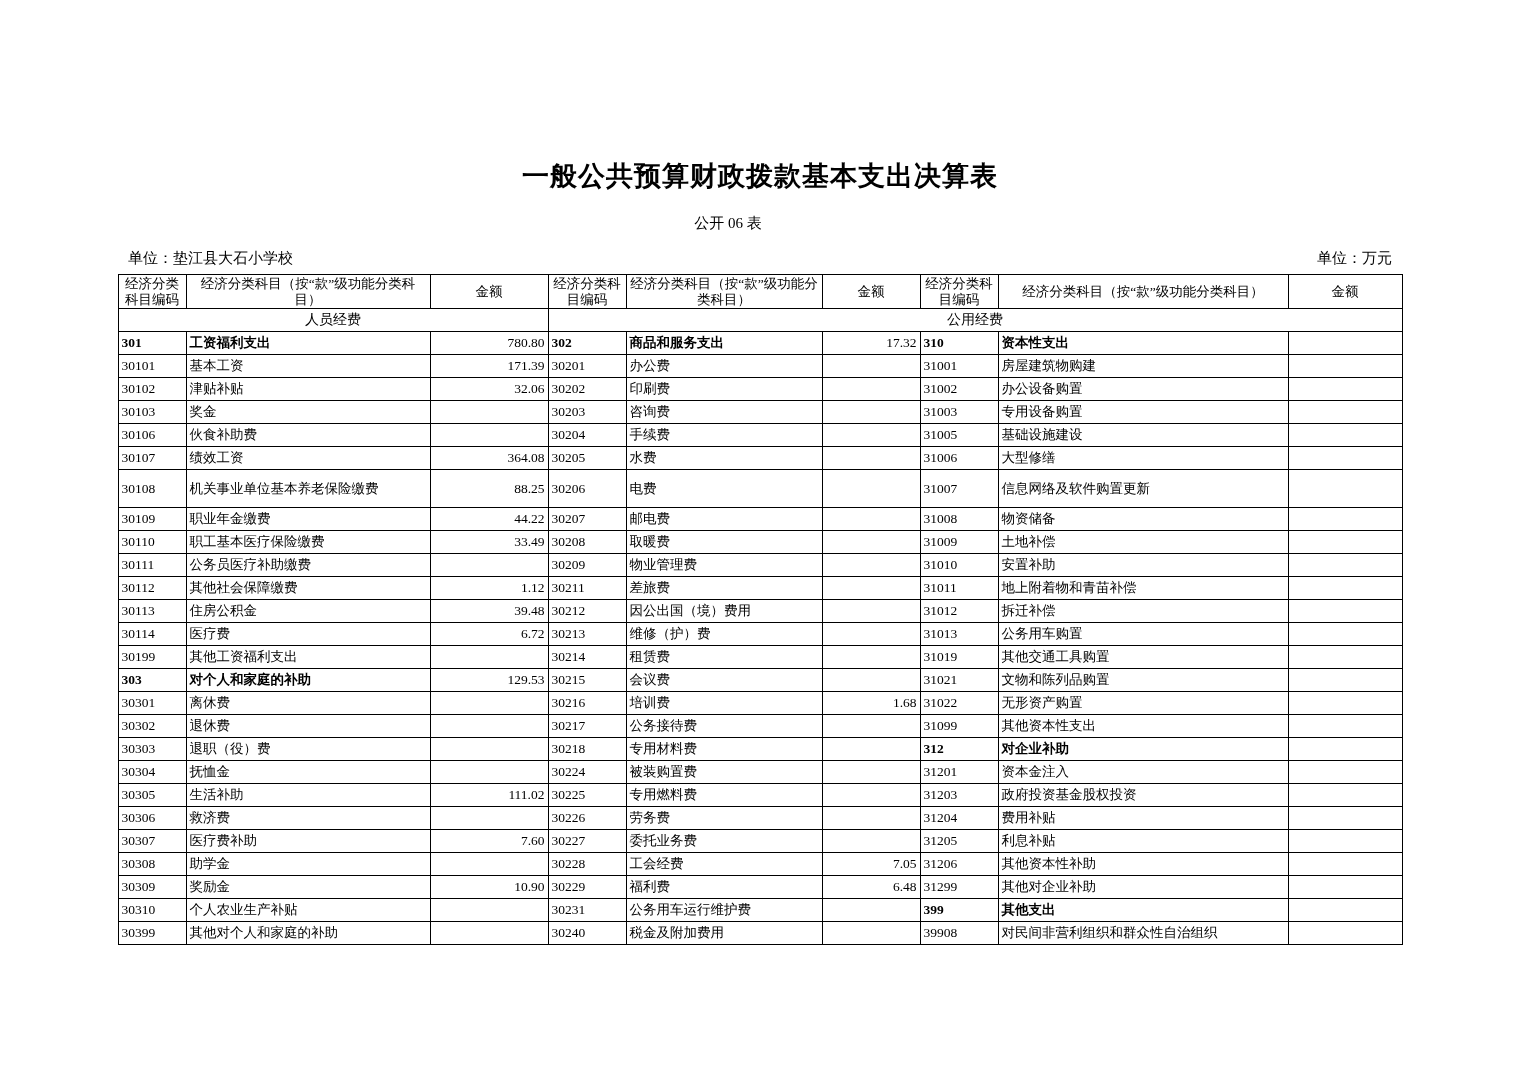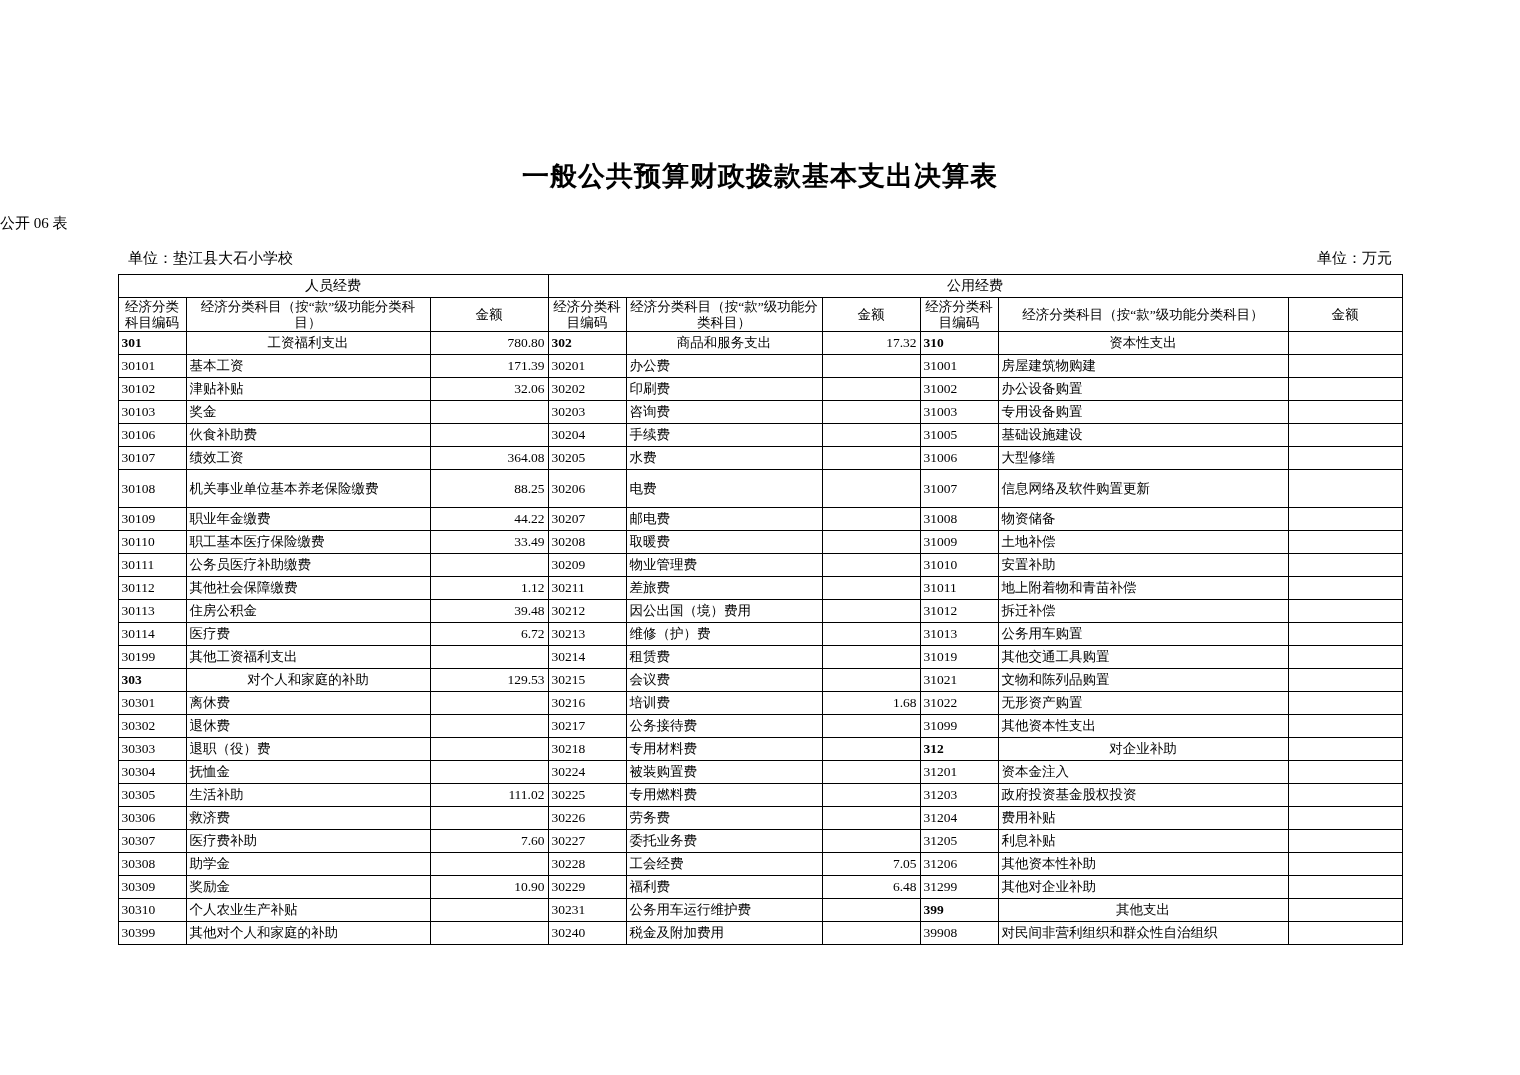--- a/index.html
+++ b/index.html
@@ -22,21 +22,21 @@
   }
   .doc-title {
     text-align: center;
     font-size: 27px;
     font-weight: bold;
     letter-spacing: 1px;
     margin-top: 158px;
     font-family: "Liberation Serif", "DejaVu Serif", serif;
   }
   .sheet-no {
-    text-align: left;
+    text-align: center;
     font-size: 15px;
     margin-top: 20px;
     padding-right: 64px;
   }
   .meta-row {
     display: flex;
     justify-content: space-between;
     font-size: 15px;
     margin-top: 16px;
     padding: 0 128px 0 128px;
@@ -70,22 +70,21 @@
   .code {
     text-align: left;
     padding-left: 4px;
     white-space: nowrap;
   }
   .name {
     text-align: left;
     padding-left: 16px;
   }
   .name.lvl0 {
-    font-weight: normal;
-    text-align: center;
+    font-weight: bold;
   }
   .code.bold {
     font-weight: bold;
   }
   .amt {
     text-align: right;
     padding-right: 4px;
   }
   .tall {
     height: 38px;
@@ -113,34 +112,34 @@
       <col style="width:118px">
       <col style="width:78px">
       <col style="width:196px">
       <col style="width:98px">
       <col style="width:78px">
       <col style="width:290px">
       <col style="width:114px">
     </colgroup>
     <thead>
       <tr>
-        <td class="grp-head" colspan="3">人员经费</td>
-        <td class="grp-head" colspan="6">公用经费</td>
-      </tr>
-      <tr>
         <td class="col-head">经济分类科目编码</td>
         <td class="col-head">经济分类科目（按“款”级功能分类科目）</td>
         <td class="col-head">金额</td>
         <td class="col-head">经济分类科目编码</td>
         <td class="col-head">经济分类科目（按“款”级功能分类科目）</td>
         <td class="col-head">金额</td>
         <td class="col-head">经济分类科目编码</td>
         <td class="col-head">经济分类科目（按“款”级功能分类科目）</td>
         <td class="col-head">金额</td>
       </tr>
+      <tr>
+        <td class="grp-head" colspan="3">人员经费</td>
+        <td class="grp-head" colspan="6">公用经费</td>
+      </tr>
     </thead>
     <tbody id="tbody">
         <tr>
           <td class="code bold">301</td>
           <td class="name lvl0">工资福利支出</td>
           <td class="amt bold">780.80</td>
           <td class="code bold">302</td>
           <td class="name lvl0">商品和服务支出</td>
           <td class="amt bold">17.32</td>
           <td class="code bold">310</td>

